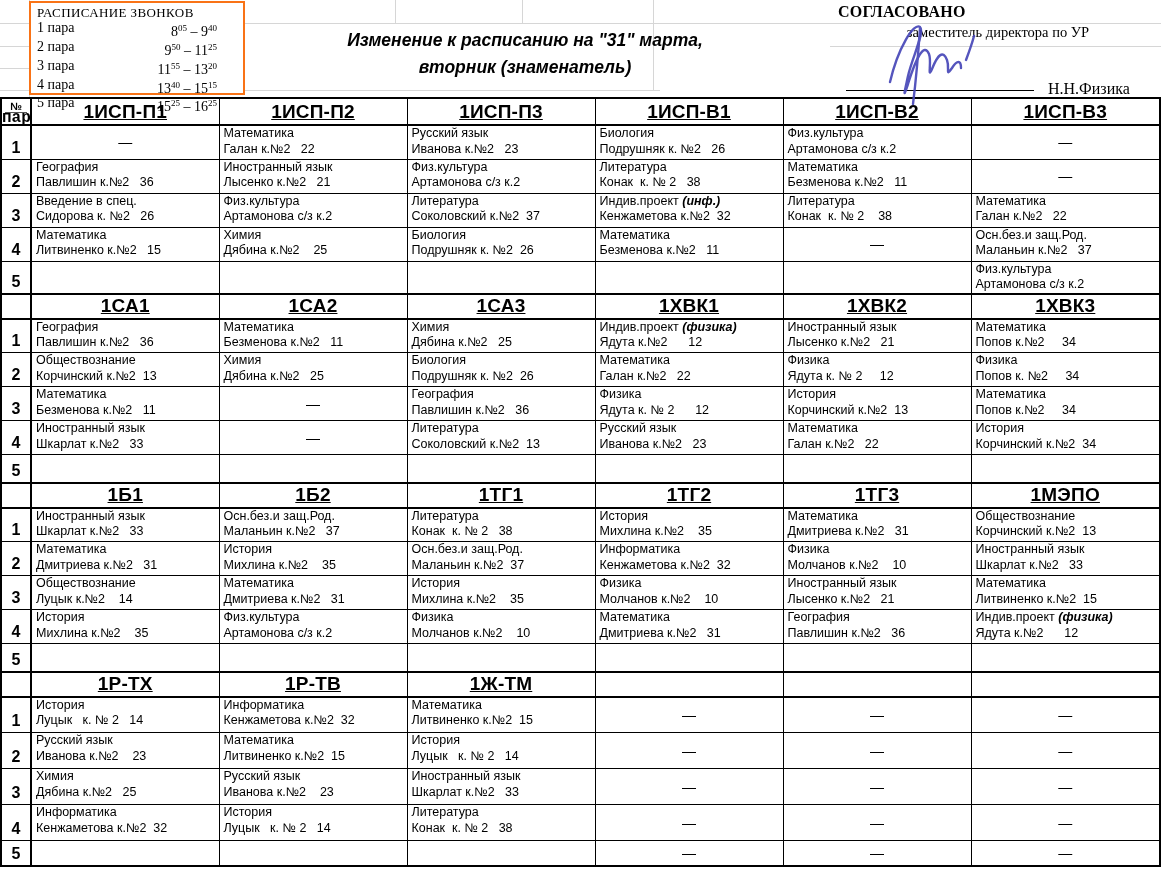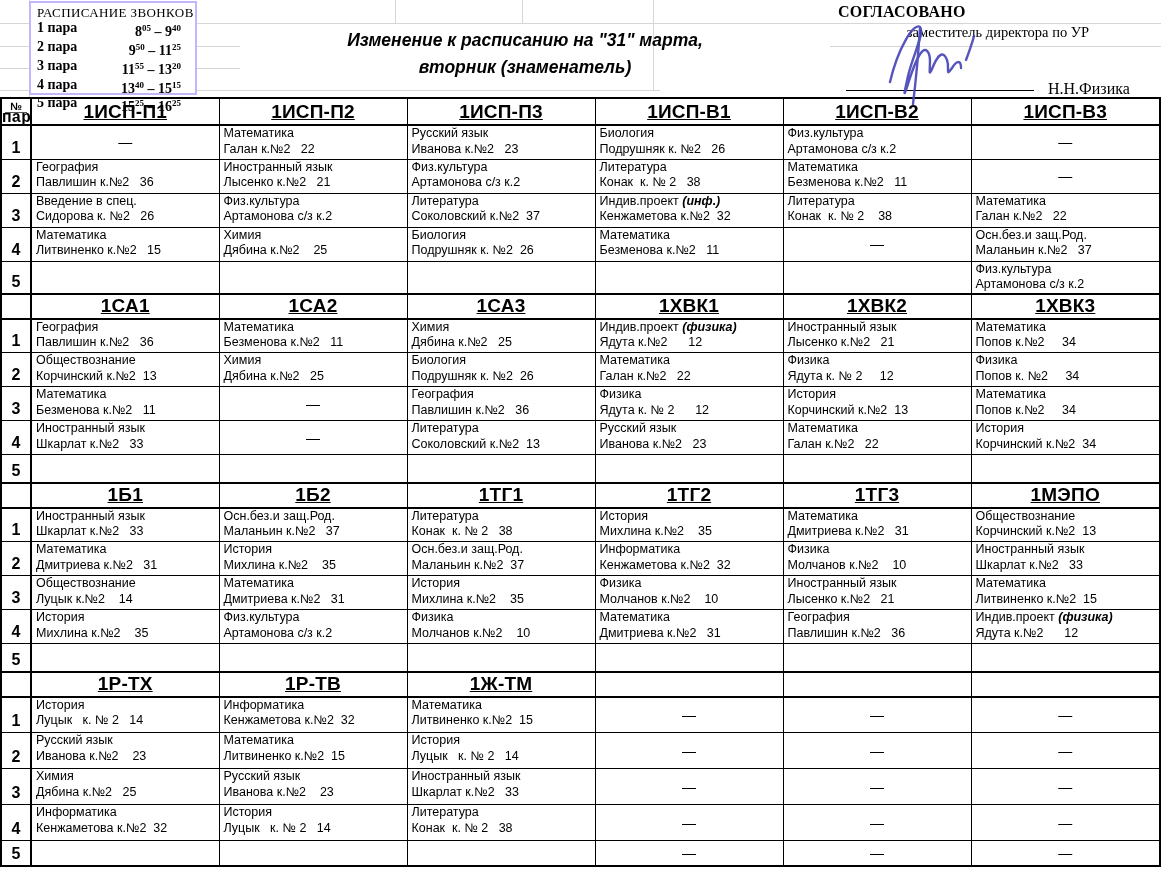--- a/index.html
+++ b/index.html
@@ -9,29 +9,29 @@
     font-family: "Liberation Sans", sans-serif; color: #000;
   }
 
   
   .top-area { position: relative; width: 1161px; height: 97px; background: #fff; }
   .gridline { position: absolute; background: #d6d6d6; }
   .gl-h { height: 1px; }
   .gl-v { width: 1px; }
 
   .bell-box {
-    position: absolute; left: 29px; top: 1px; width: 168px; height: 94px;
-    background: #fff; border: 2px solid #c4b5fd; padding: 2px 8px 0 6px; z-index: 2;
+    position: absolute; left: 29px; top: 1px; width: 216px; height: 94px;
+    background: #fff; border: 2px solid #f97316; padding: 2px 20px 0 6px; z-index: 2;
   }
   .bell-title {
     font-family: "Liberation Serif", serif; font-size: 13px; letter-spacing: .4px;
     text-align: left; line-height: 15px; white-space: nowrap;
   }
   .bell-row { display: flex; justify-content: space-between; font-family: "Liberation Serif", serif;
-    font-size: 14px; line-height: 15.2px; padding-right: 6px; font-weight: bold; }
+    font-size: 14px; line-height: 15.2px; padding-right: 6px; }
   .bell-row .t { white-space: nowrap; }
   .bell-row sup { font-size: 9px; position: relative; top: 1px; vertical-align: super; }
 
   .doc-title {
     position: absolute; left: 235px; top: 27px; width: 580px; text-align: center; z-index: 2;
     font-weight: bold; font-style: italic; font-size: 17.5px; line-height: 27px;
   }
 
   .approval { position: absolute; left: 838px; top: 3px; width: 320px; z-index: 2;
     font-family: "Liberation Serif", serif; }

